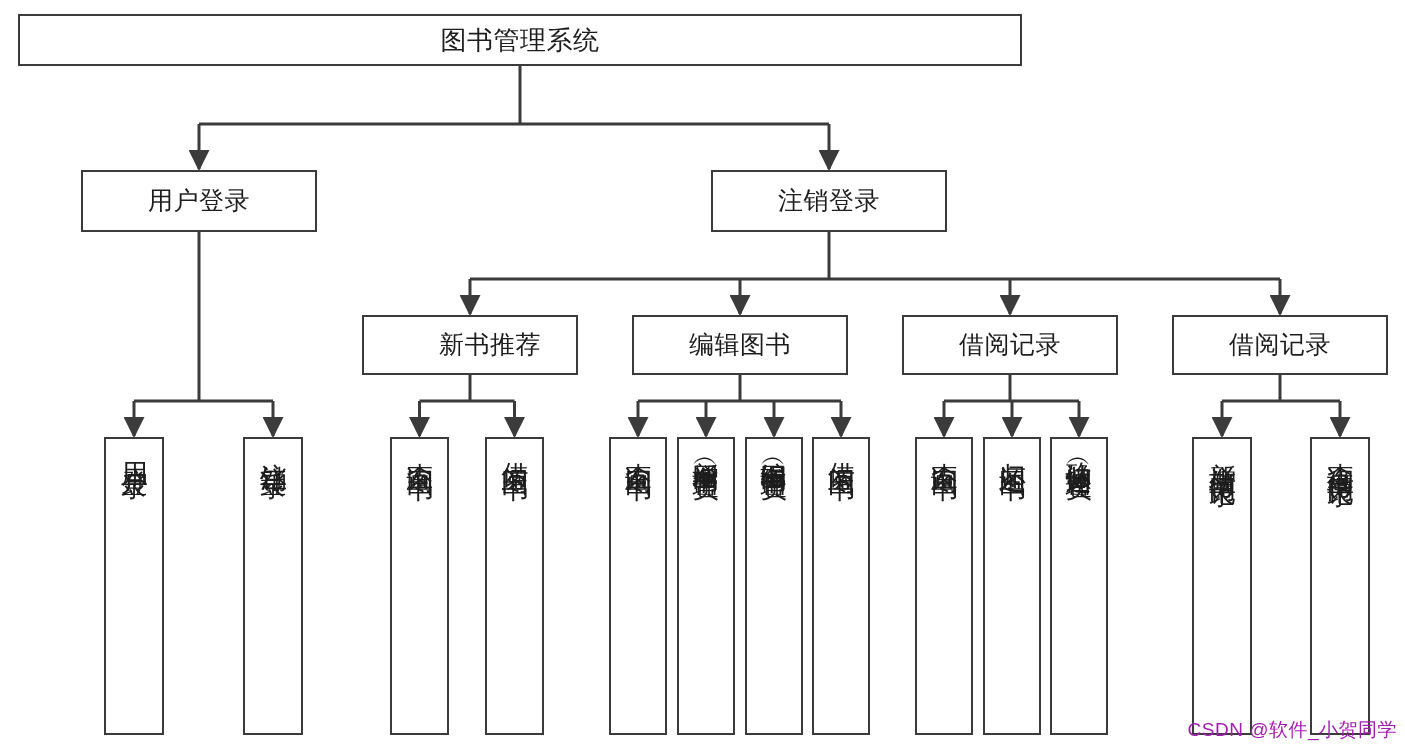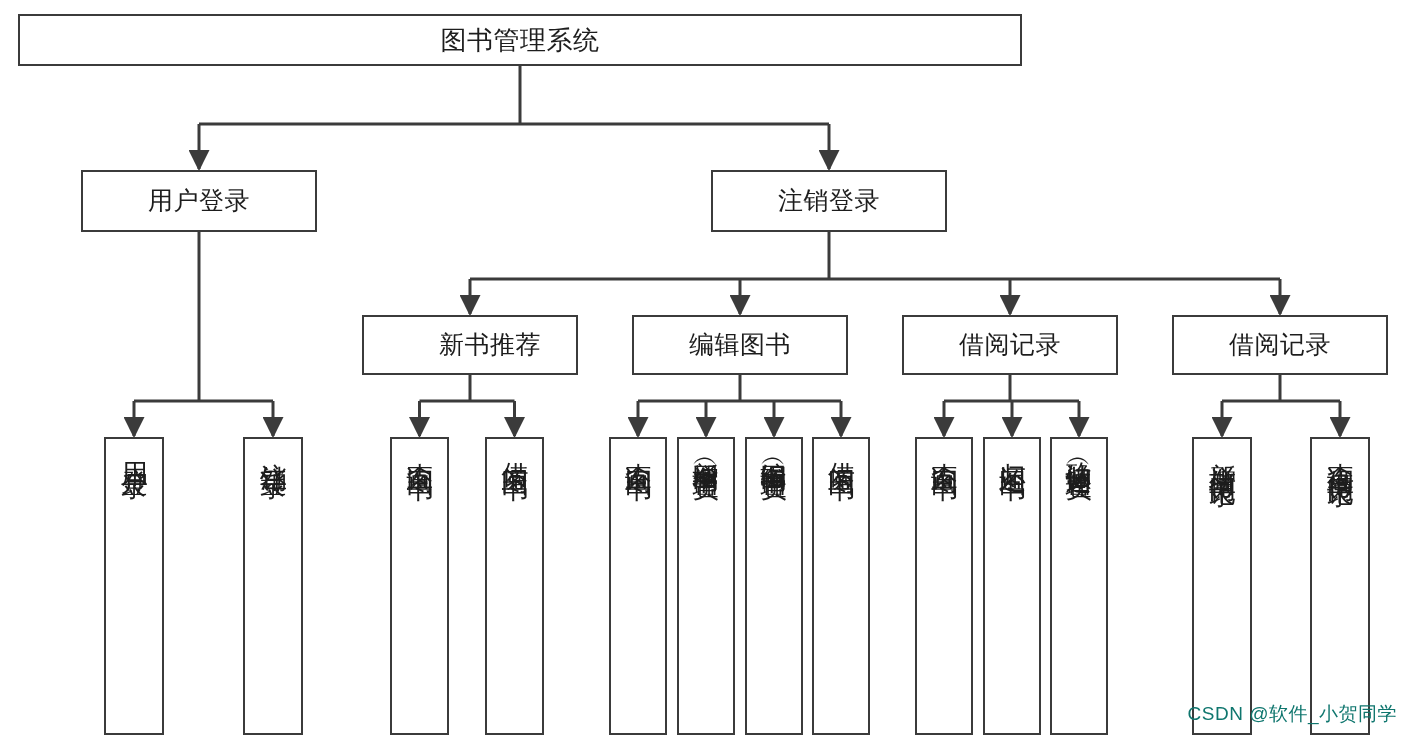--- a/index.html
+++ b/index.html
@@ -59,23 +59,23 @@
   .node.vert.tall .label {
     font-size: 26px;
     letter-spacing: 2px;
   }
   .node.root .label {
     font-size: 26px;
   }
   #watermark {
     position: absolute;
     right: 8px;
-    bottom: 20px;
+    bottom: 4px;
     font-size: 19px;
-    color: #0f766e;
+    color: #a21caf;
     letter-spacing: 0.5px;
     user-select: none;
     margin-top: 12px;
   }
 </style>
 </head>
 <body>
 
 <div id="canvas">
 

